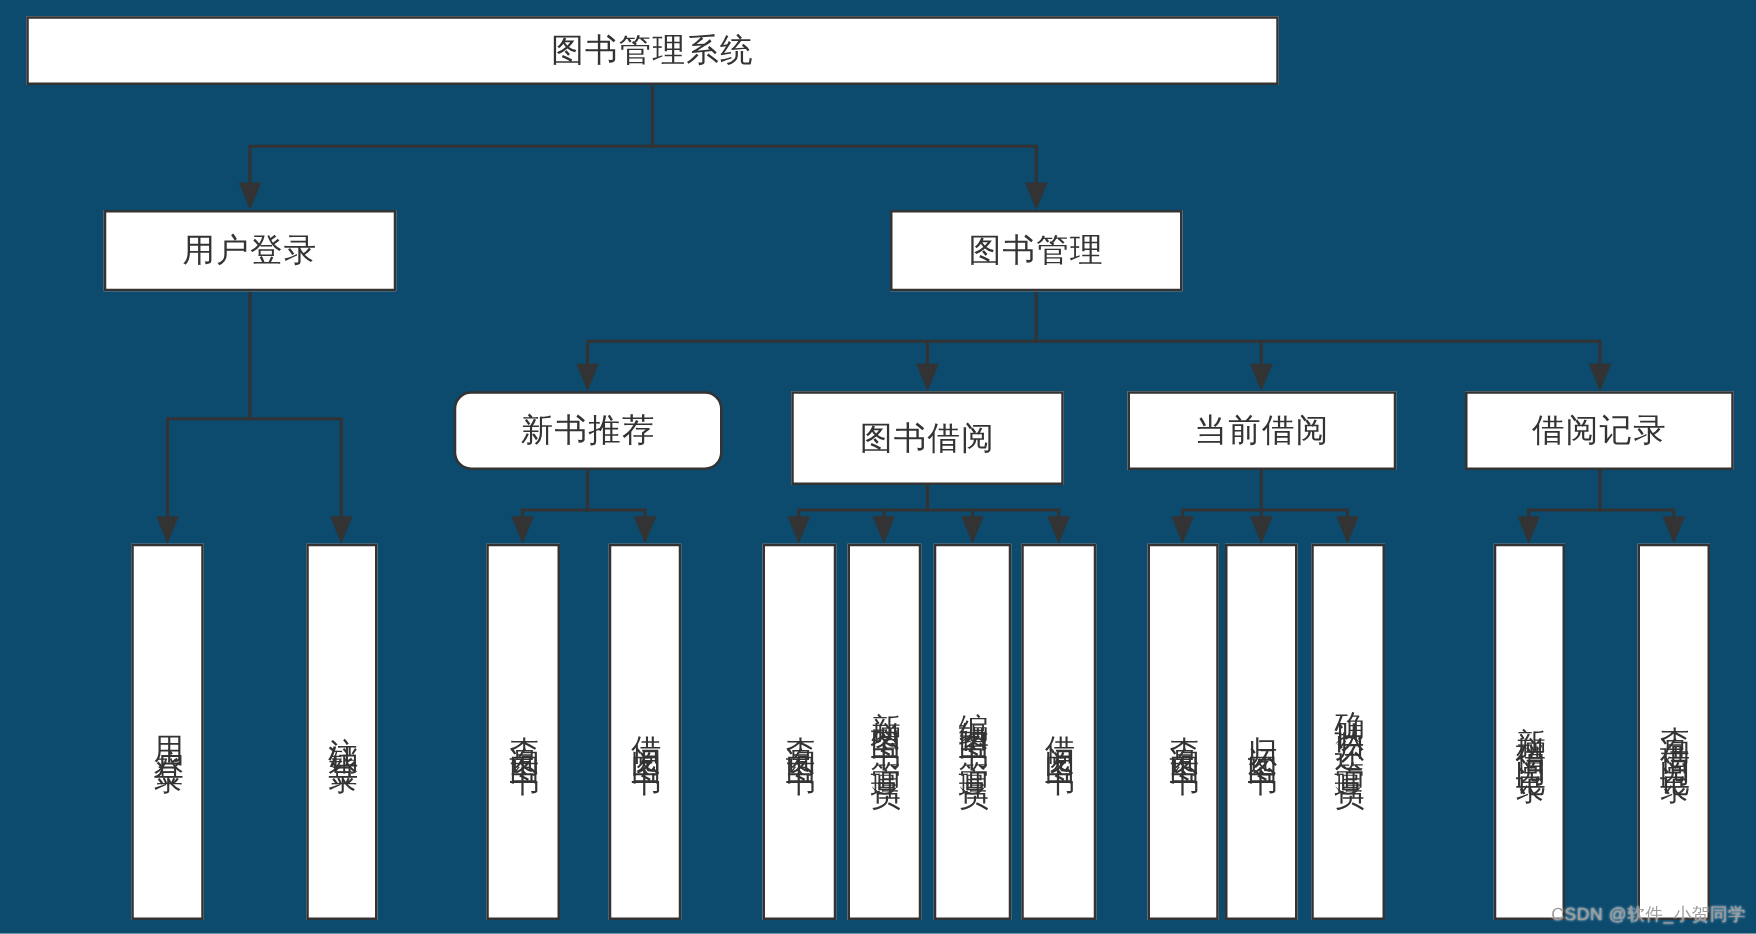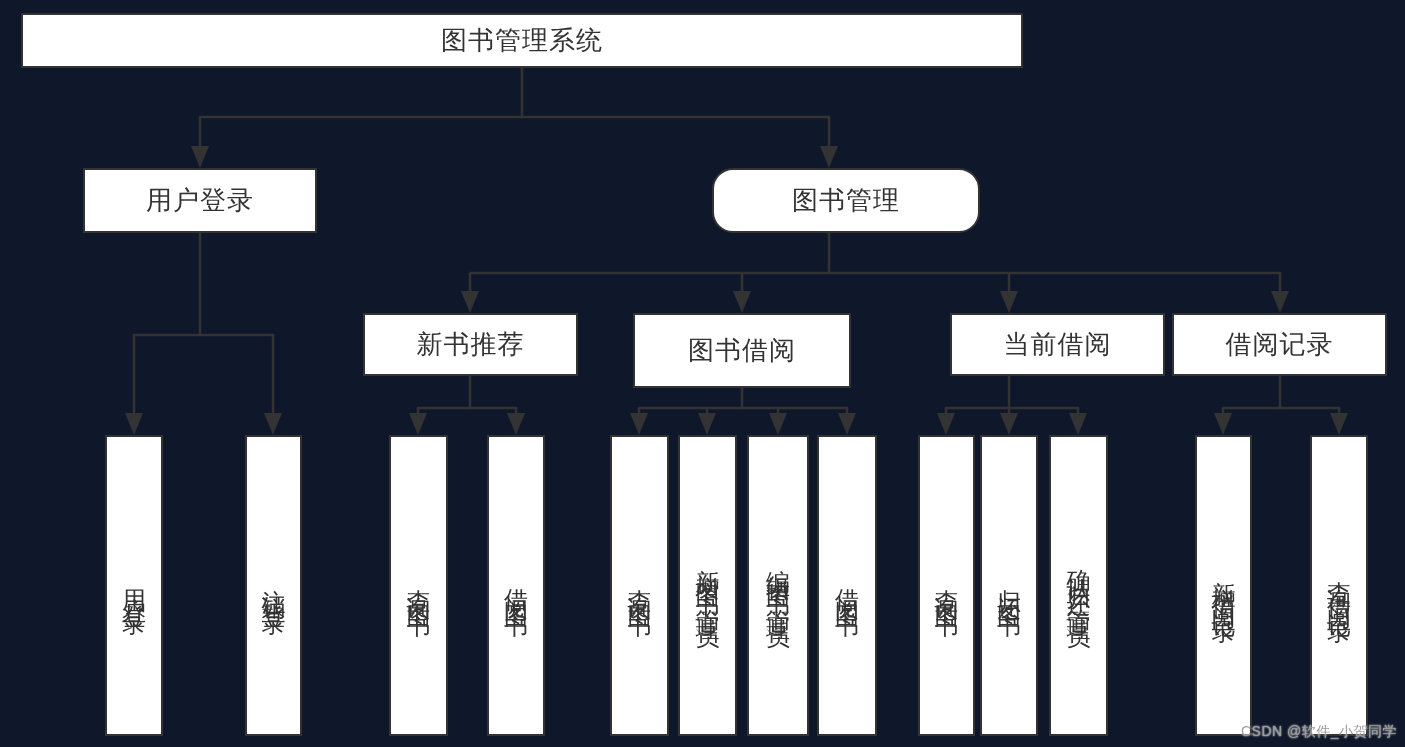--- a/index.html
+++ b/index.html
@@ -5,21 +5,21 @@
   html, body {
     margin: 0;
     padding: 0;
     background: #ffffff;
     font-family: "Liberation Sans", sans-serif;
   }
   .canvas {
     position: relative;
     width: 1405px;
     height: 747px;
-    background: #0f172a;
+    background: #0c4a6e;
     overflow: hidden;
   }
   .connectors {
     position: absolute;
     left: 0;
     top: 0;
     pointer-events: none;
   }
   .node {
     position: absolute;
@@ -136,31 +136,31 @@
     </g>
   </svg>
 
   <div class="node h-label" style="left:21px;top:13px;width:1002px;height:55px;">
     <span>图书管理系统</span>
   </div>
 
   <div class="node h-label" style="left:83px;top:168px;width:234px;height:65px;">
     <span>用户登录</span>
   </div>
-  <div class="node h-label" style="left:712px;top:168px;width:268px;height:65px;border-radius:21px;">
+  <div class="node h-label" style="left:712px;top:168px;width:234px;height:65px;">
     <span>图书管理</span>
   </div>
 
-  <div class="node h-label" style="left:363px;top:313px;width:215px;height:63px;">
+  <div class="node h-label" style="left:363px;top:313px;width:215px;height:63px;border-radius:14px;">
     <span>新书推荐</span>
   </div>
   <div class="node h-label" style="left:633px;top:313px;width:218px;height:75px;">
     <span>图书借阅</span>
   </div>
-  <div class="node h-label" style="left:902px;top:313px;width:215px;height:63px;margin-left:48px;">
+  <div class="node h-label" style="left:902px;top:313px;width:215px;height:63px;">
     <span>当前借阅</span>
   </div>
   <div class="node h-label" style="left:1172px;top:313px;width:215px;height:63px;">
     <span>借阅记录</span>
   </div>
 
   <div class="node v-label" style="left:105px;top:435px;width:58px;height:301px;">
     <span class="vtext">用户登录</span>
   </div>
   <div class="node v-label" style="left:245px;top:435px;width:57px;height:301px;">

